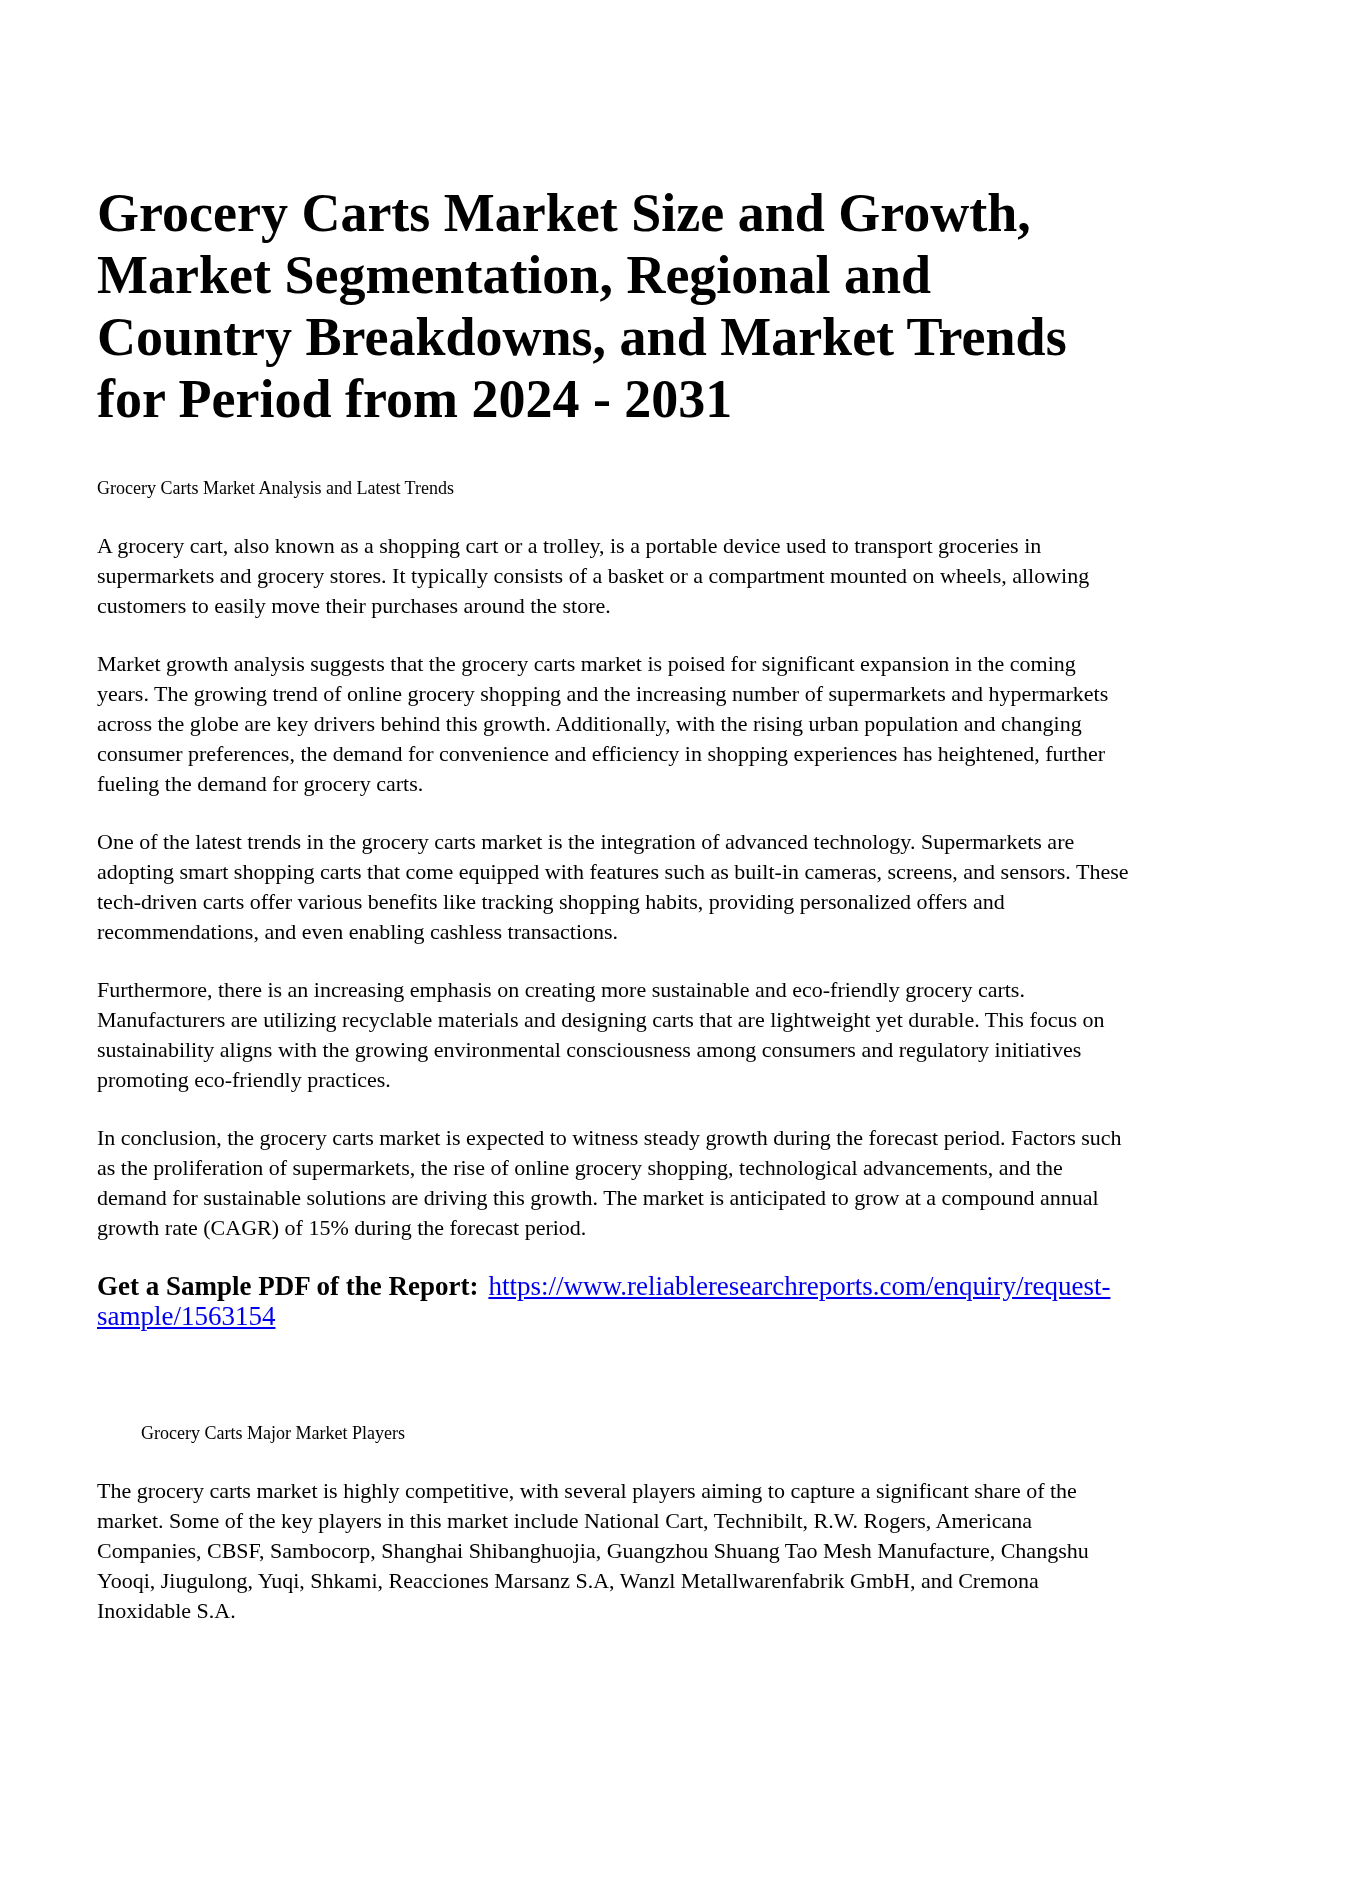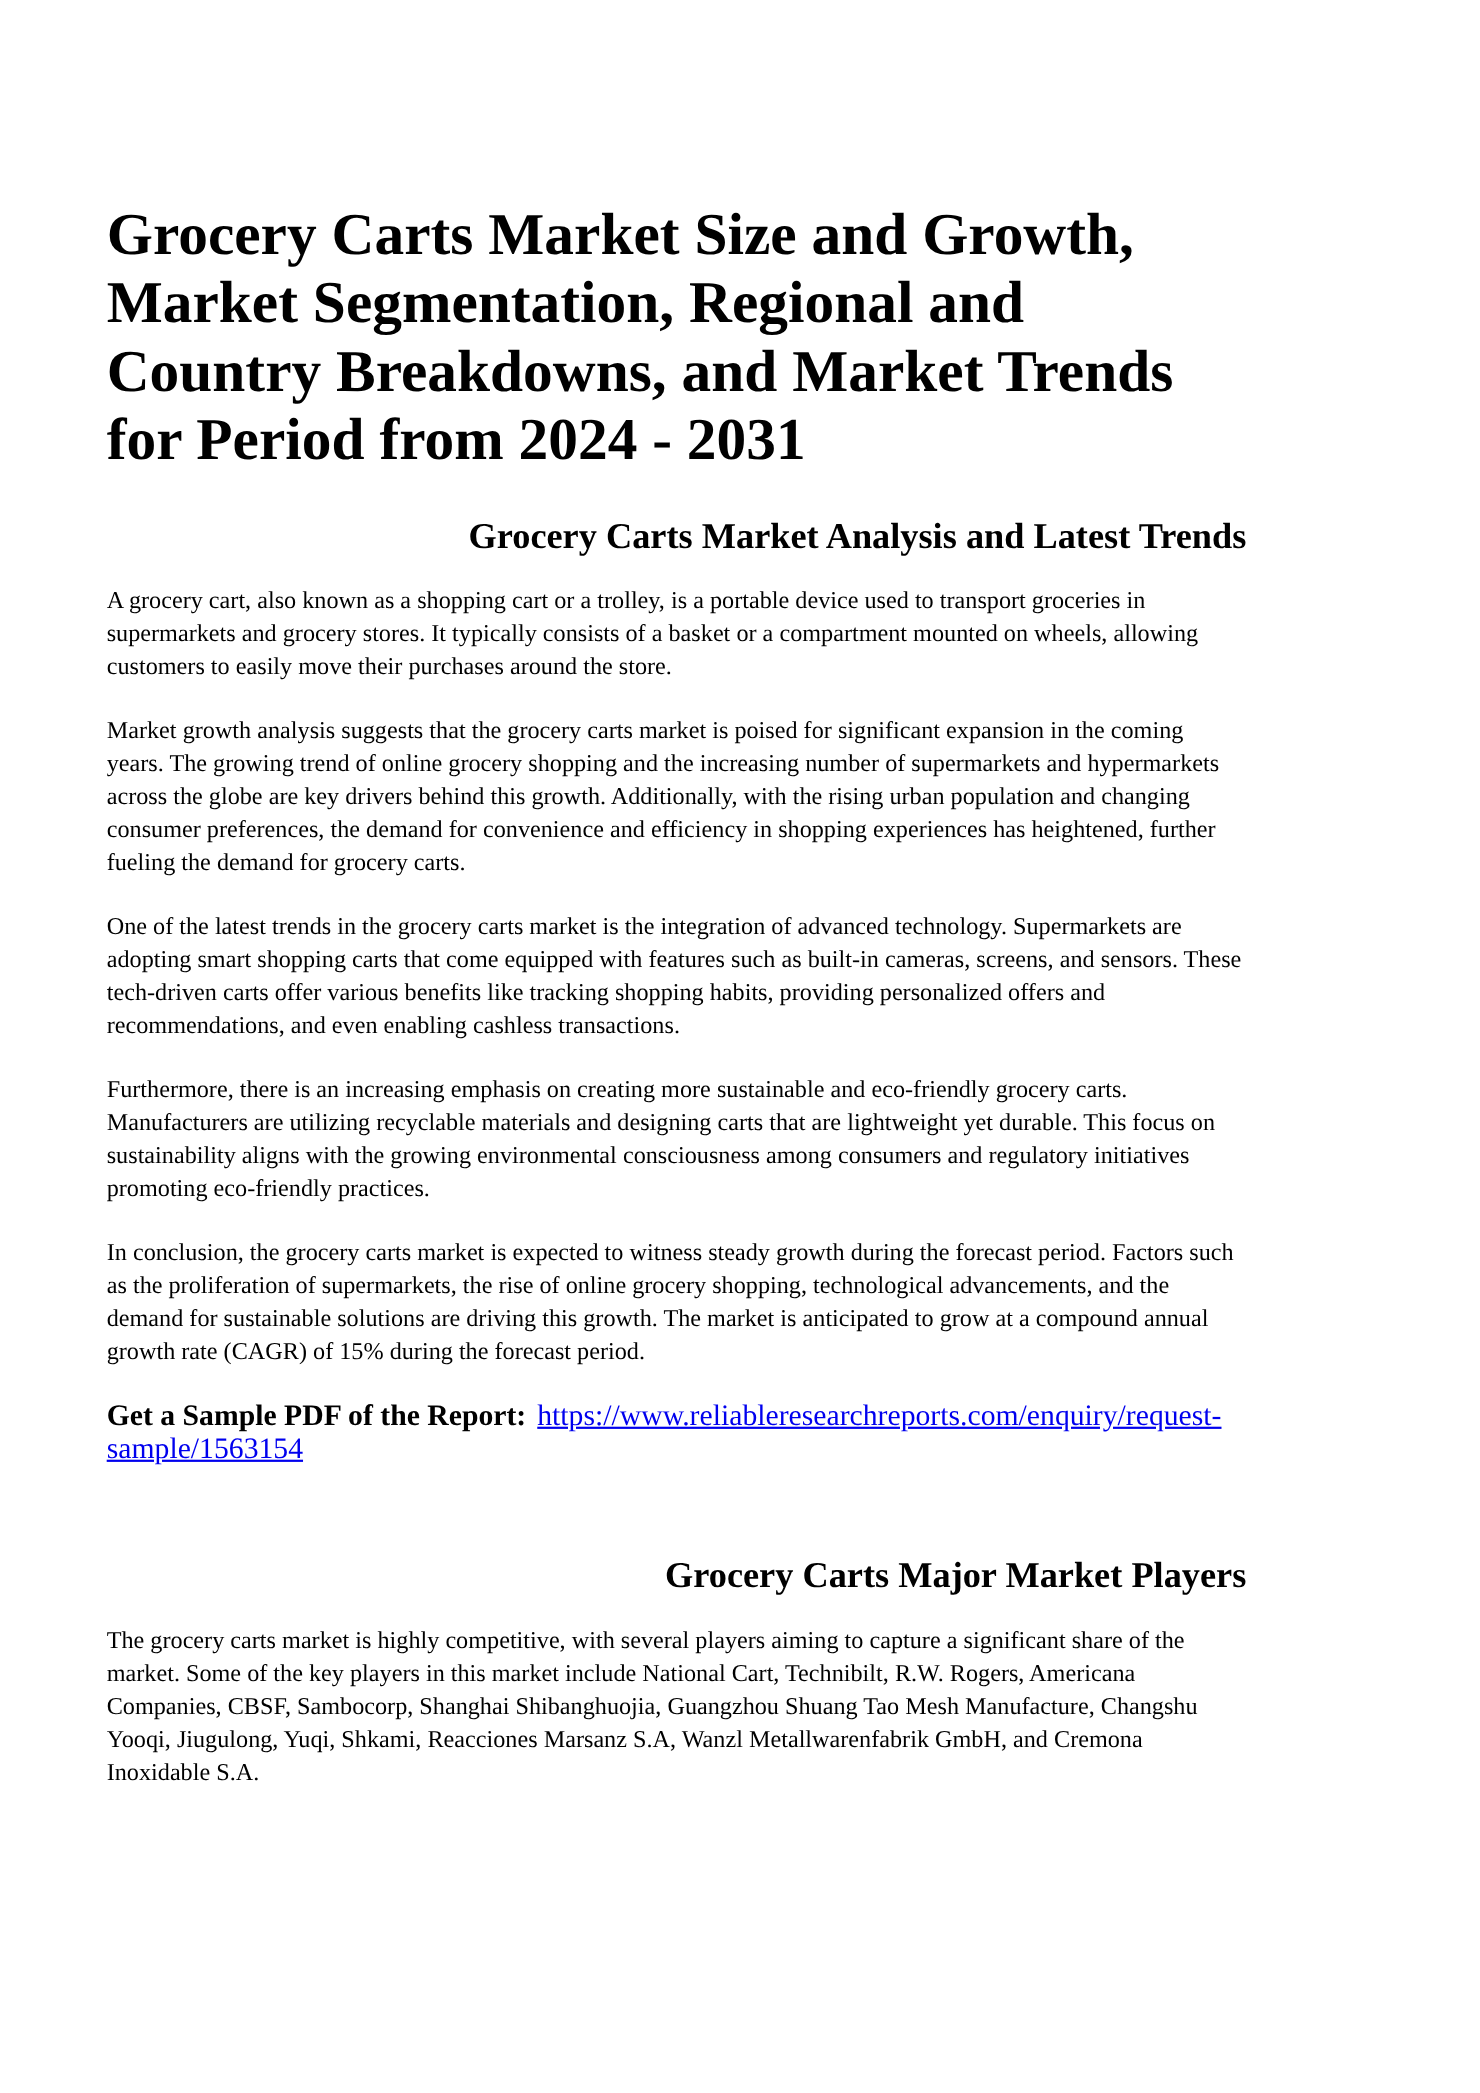--- a/index.html
+++ b/index.html
@@ -23,28 +23,28 @@
     padding: 182px 96px 0 97px;
   }
   h1.report-title {
     font-size: 54px;
     line-height: 62px;
     font-weight: bold;
     margin: 0 0 43px 0;
     letter-spacing: 0;
   }
   h2.section-heading {
-    font-size: 33px;
+    font-size: 18px;
     line-height: 30px;
-    font-weight: bold;
+    font-weight: normal;
     margin: 0 0 28px 0;
-    text-align: right;
   }
   h2.players-heading {
     margin-top: 87px;
+    margin-left: 44px;
   }
   p.body-paragraph {
     font-size: 22px;
     line-height: 30px;
     margin: 0 0 28px 0;
   }
   p.cta-paragraph {
     font-size: 27px;
     line-height: 30px;
     margin: 0 0 28px 0;

